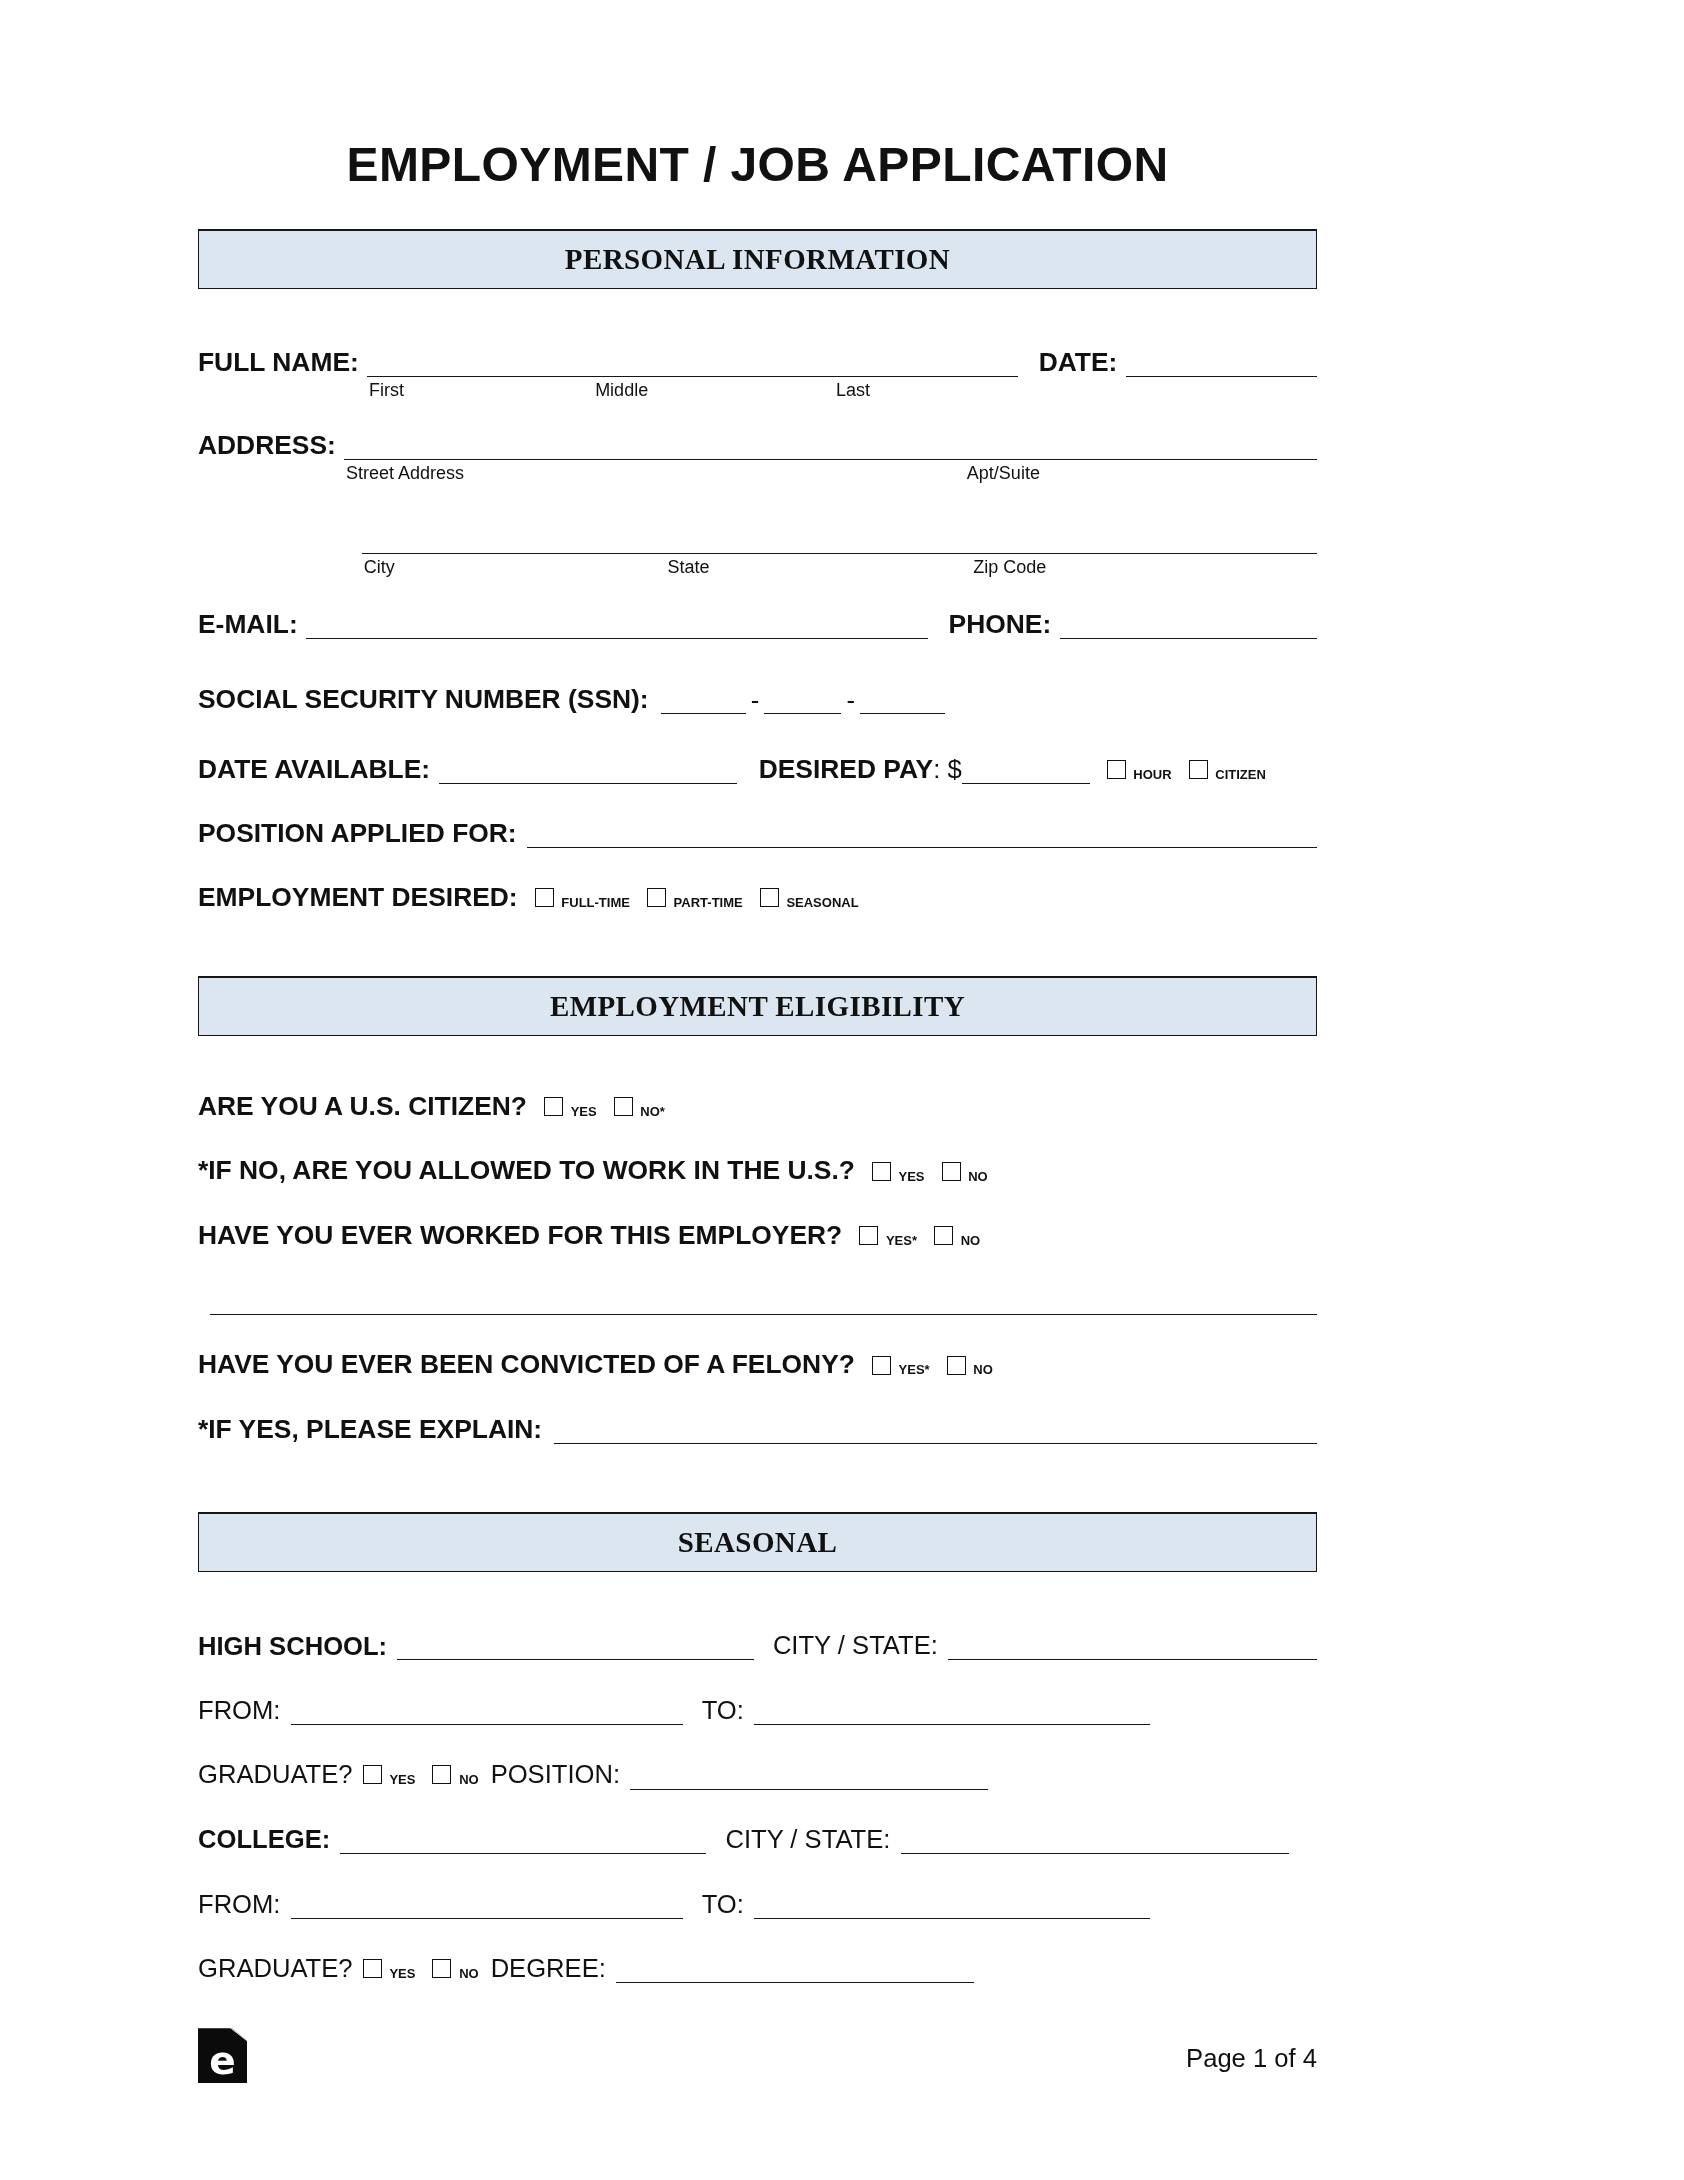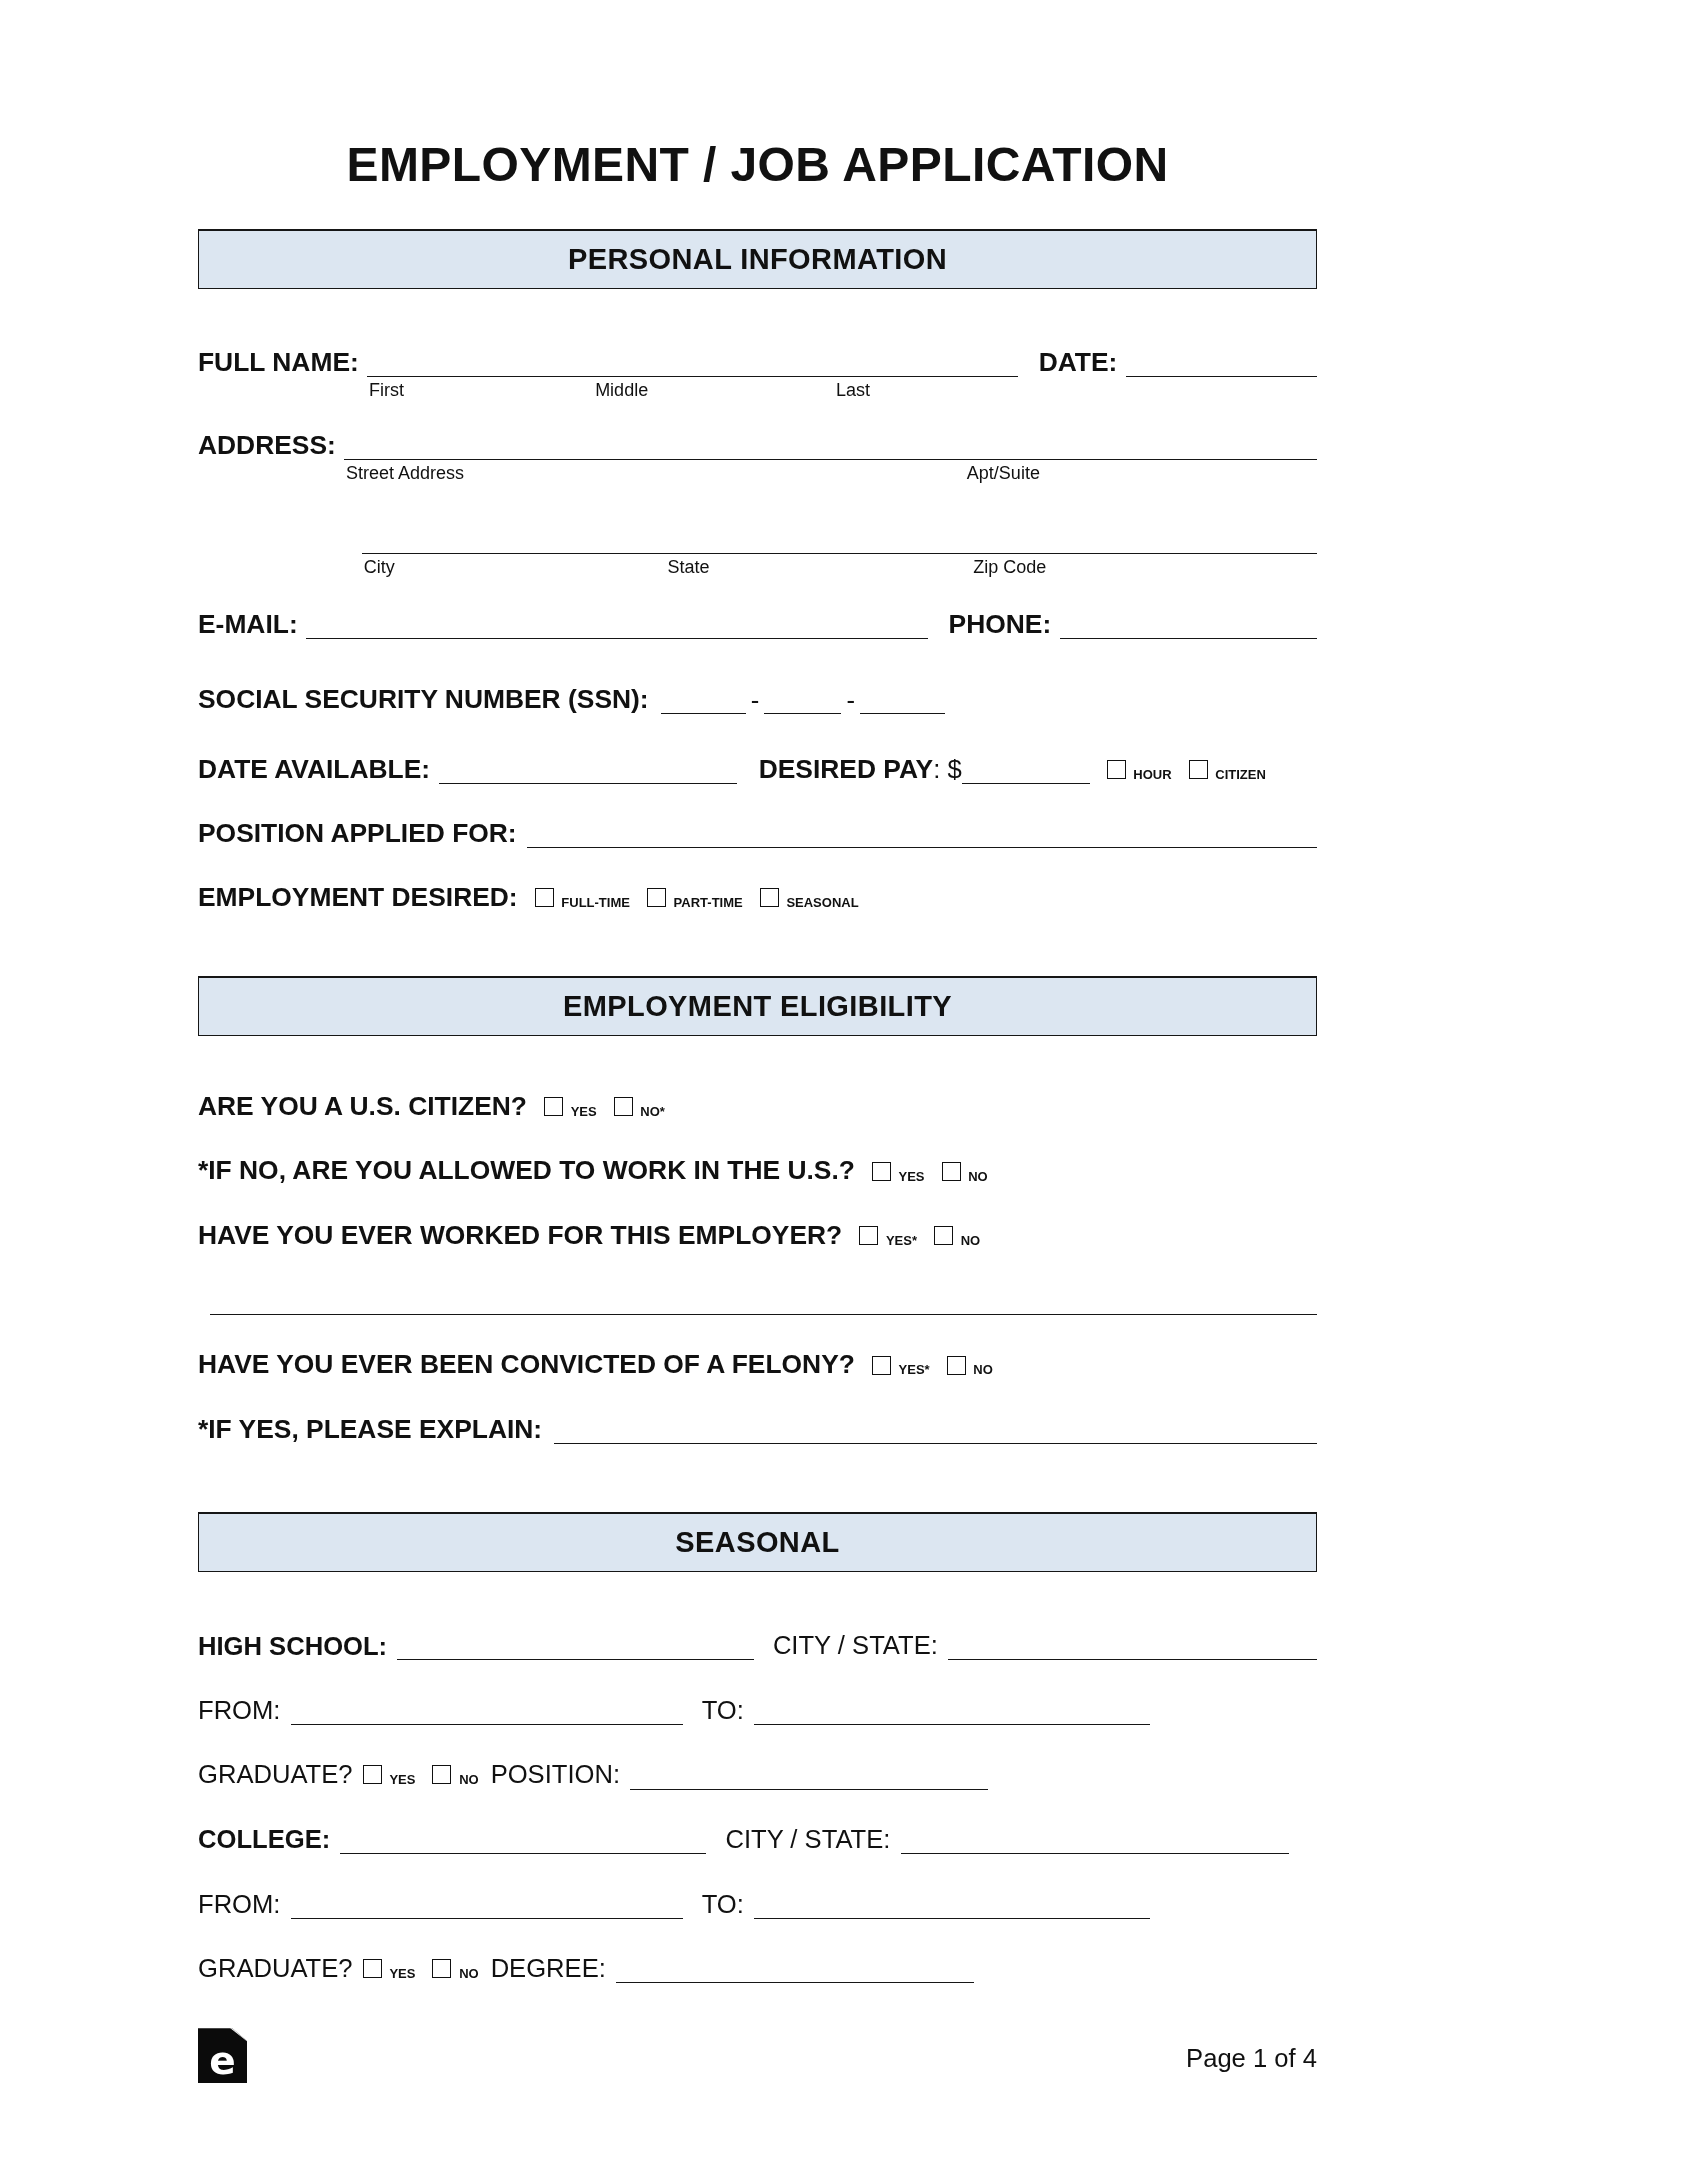--- a/index.html
+++ b/index.html
@@ -17,21 +17,21 @@
     margin:140px 0 0 0;
     text-align:center;
     font-size:48px; font-weight:bold; line-height:1.05;
     letter-spacing:0.4px;
   }
   .section-bar {
     height:60px; box-sizing:border-box;
     background:#dce6f1;
     border:1.7px solid #161616; border-top-width:2.6px;
     display:flex; align-items:center; justify-content:center;
-    font-size:29px; font-weight:bold; letter-spacing:0.4px;
+    font-size:29px; font-weight:bold; letter-spacing:0.4px;font-family:Liberation Serif, serif;
   }
   .row { display:flex; align-items:flex-end; height:39px; white-space:nowrap; }
   .lbl  { font-size:26.4px; font-weight:bold; line-height:1.12; }
   .rlbl { font-size:25.6px; font-weight:normal; line-height:1.14; }
   .line { border-bottom:1.7px solid #161616; height:100%; position:relative; box-sizing:border-box;text-align:center; }
   .flex1 { flex:1 1 auto; }
   .sub {
     position:absolute; top:calc(100% + 5.1px);
     font-size:18px; font-weight:normal; line-height:1; color:#111;
   }

